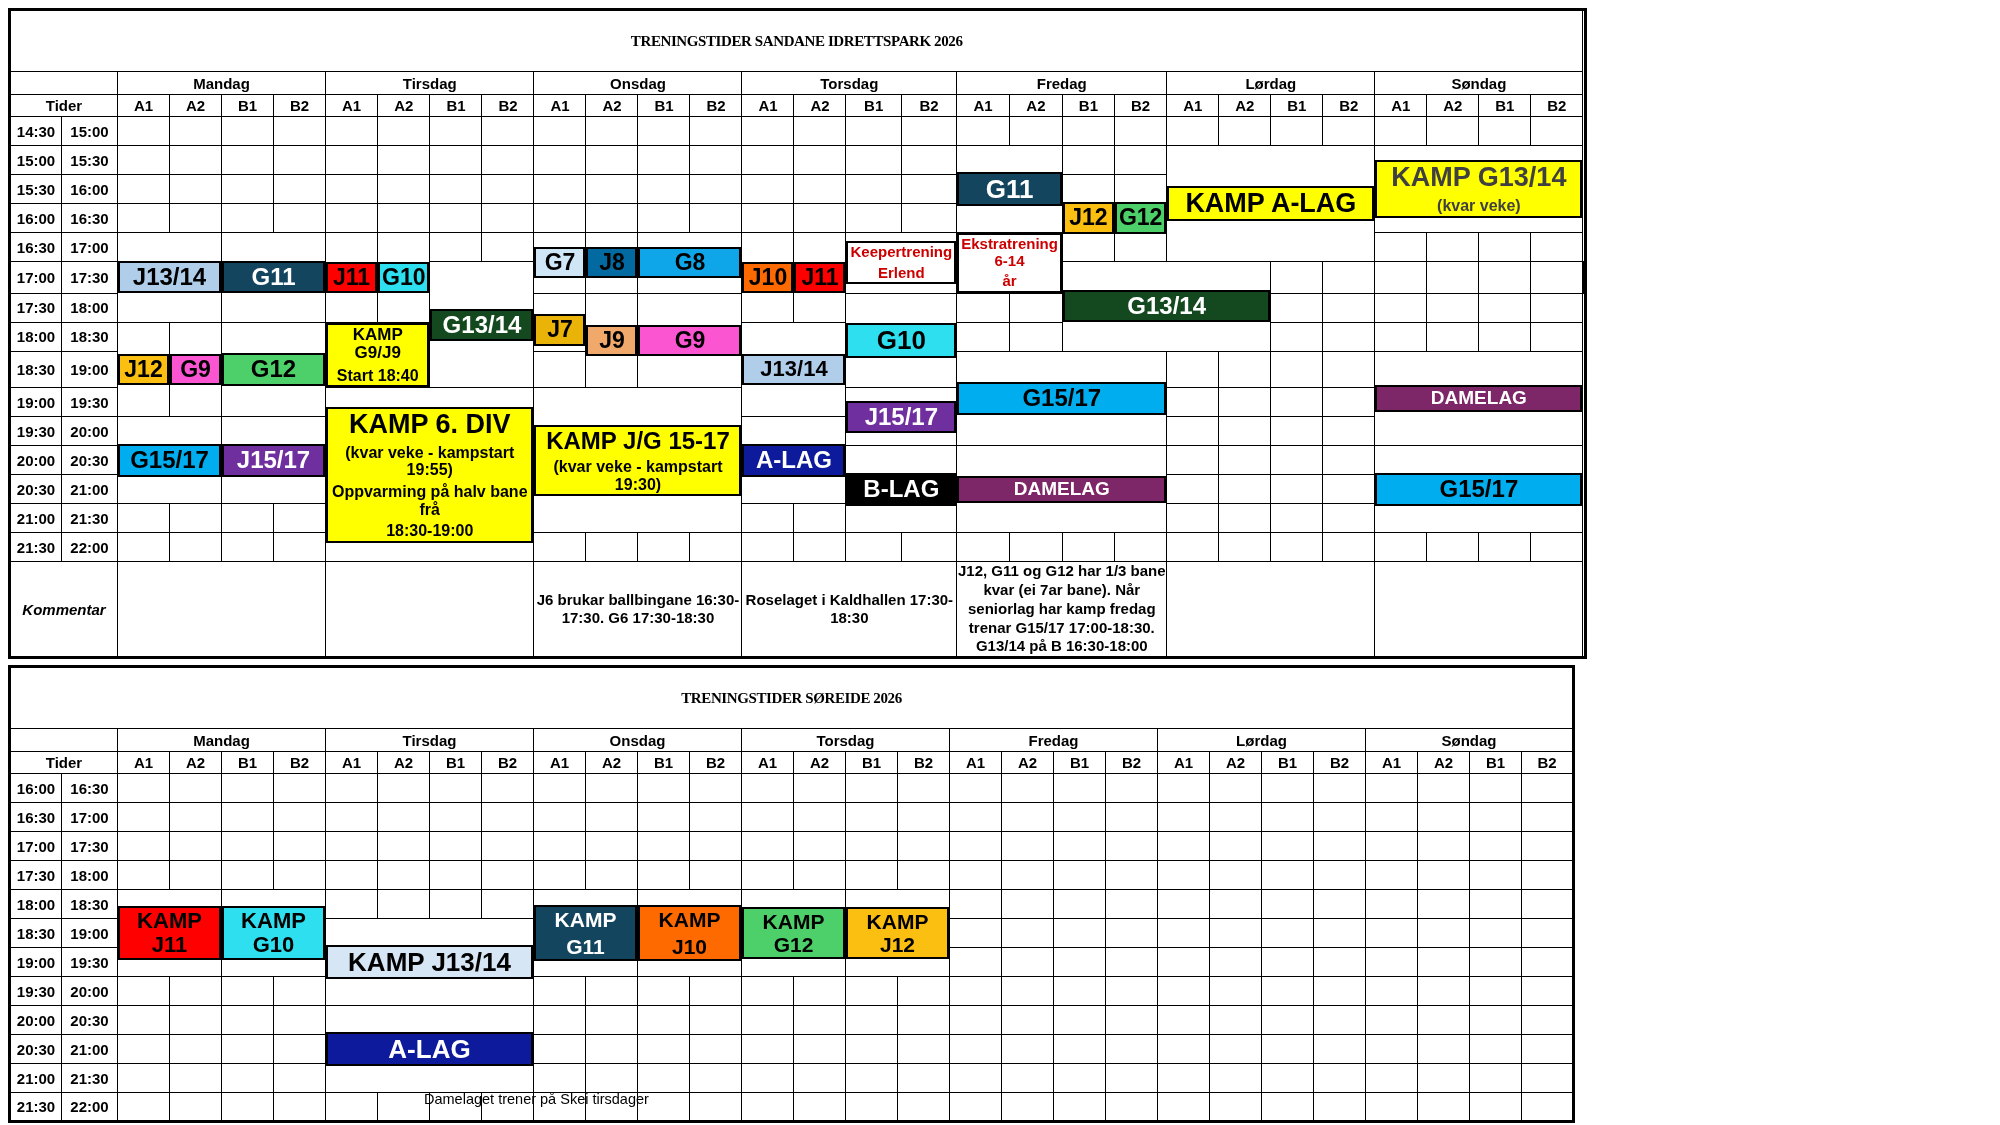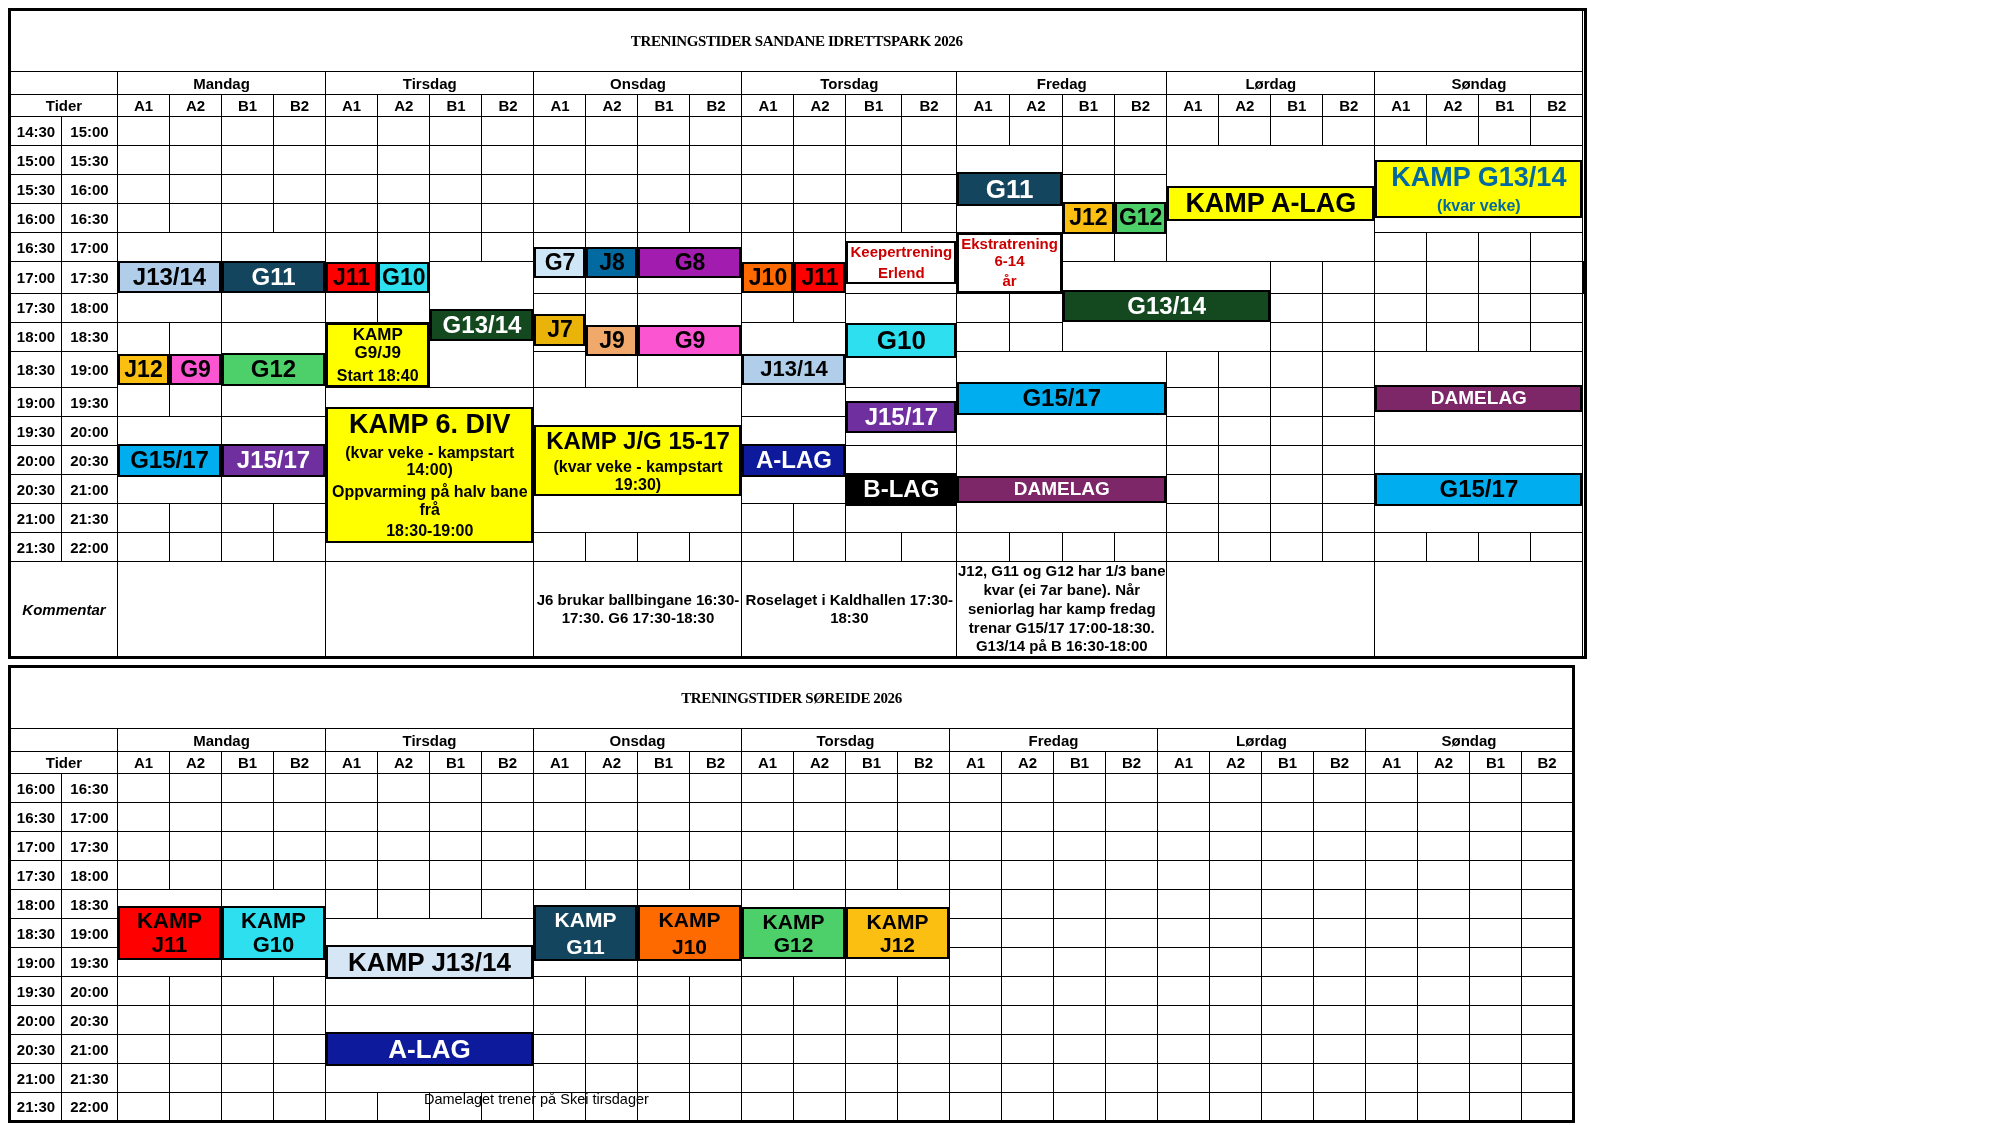--- a/index.html
+++ b/index.html
@@ -260,21 +260,21 @@
               </div>
             </td>
             <td class="slot"></td>
             <td class="slot"></td>
             <td class="ev-host" colspan="4" rowspan="4">
               <div class="ev" style="background: rgb(255, 255, 0); color: rgb(0, 0, 0);">
                 <div class="l1" style="font-size: 27px;">KAMP A-LAG</div>
               </div>
             </td>
             <td class="ev-host" colspan="4" rowspan="3">
-              <div class="ev" style="background: rgb(255, 255, 0); color: #0369a1;">
+              <div class="ev" style="background: rgb(255, 255, 0); color: #404040;">
                 <div class="l1" style="font-size: 27px;">KAMP G13/14</div>
                 <div class="l2" style="font-size: 16px; margin-top: 4px;">(kvar veke)</div>
               </div>
             </td>
           </tr>
           <tr>
             <td class="timecell">15:30</td>
             <td class="timecell">16:00</td>
             <td class="slot"></td>
             <td class="slot"></td>
@@ -352,21 +352,21 @@
               <div class="ev" style="background: rgb(207, 230, 247); color: rgb(0, 0, 0);">
                 <div class="l1" style="font-size: 23px;">G7</div>
               </div>
             </td>
             <td class="ev-host" colspan="1" rowspan="2">
               <div class="ev" style="background: #0369a1; color: rgb(0, 0, 0);">
                 <div class="l1" style="font-size: 23px;">J8</div>
               </div>
             </td>
             <td class="ev-host" colspan="2" rowspan="2">
-              <div class="ev" style="background: #a21caf; color: rgb(0, 0, 0);">
+              <div class="ev" style="background: #0ea5e9; color: rgb(0, 0, 0);">
                 <div class="l1" style="font-size: 23px;">G8</div>
               </div>
             </td>
             <td class="ev-host" colspan="1" rowspan="3">
               <div class="ev" style="background: rgb(255, 106, 0); color: rgb(0, 0, 0);">
                 <div class="l1" style="font-size: 23px;">J10</div>
               </div>
             </td>
             <td class="ev-host" colspan="1" rowspan="3">
               <div class="ev" style="background: rgb(255, 0, 0); color: rgb(0, 0, 0);">
@@ -500,21 +500,21 @@
                 <div class="l1" style="font-size: 19px;">DAMELAG</div>
               </div>
             </td>
           </tr>
           <tr>
             <td class="timecell">19:00</td>
             <td class="timecell">19:30</td>
             <td class="ev-host" colspan="4" rowspan="6">
               <div class="ev" style="background: rgb(255, 255, 0); color: rgb(0, 0, 0);">
                 <div class="l1" style="font-size: 27px;">KAMP 6. DIV</div>
-                <div class="l2" style="font-size: 16px; margin-top: 4px;">(kvar veke - kampstart 14:00)</div>
+                <div class="l2" style="font-size: 16px; margin-top: 4px;">(kvar veke - kampstart 19:55)</div>
                 <div class="l3" style="font-size: 16px; margin-top: 4px;">Oppvarming på halv bane frå</div>
                 <div class="l4" style="font-size: 16px; margin-top: 4px;">18:30-19:00</div>
               </div>
             </td>
             <td class="ev-host" colspan="4" rowspan="5">
               <div class="ev" style="background: rgb(255, 255, 0); color: rgb(0, 0, 0);">
                 <div class="l1" style="font-size: 24px; text-align: center;">KAMP J/G 15-17</div>
                 <div class="l2" style="font-size: 16px; margin-top: 4px;">(kvar veke - kampstart 19:30)</div>
               </div>
             </td>

